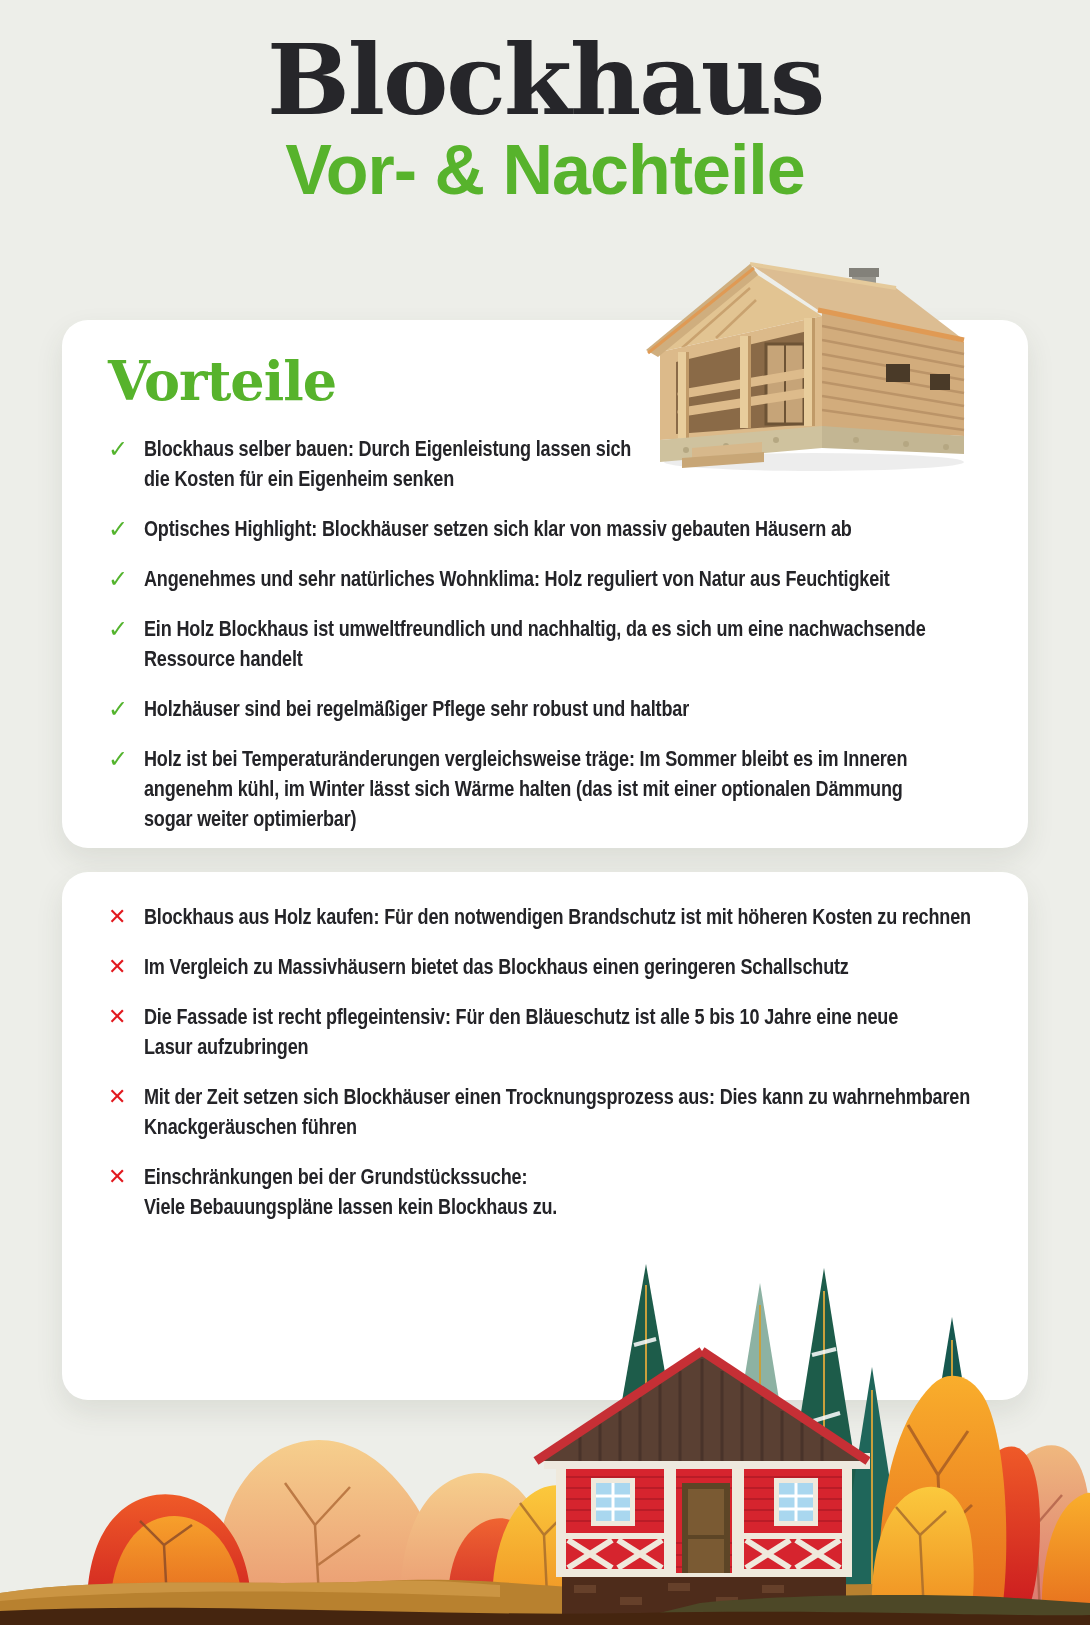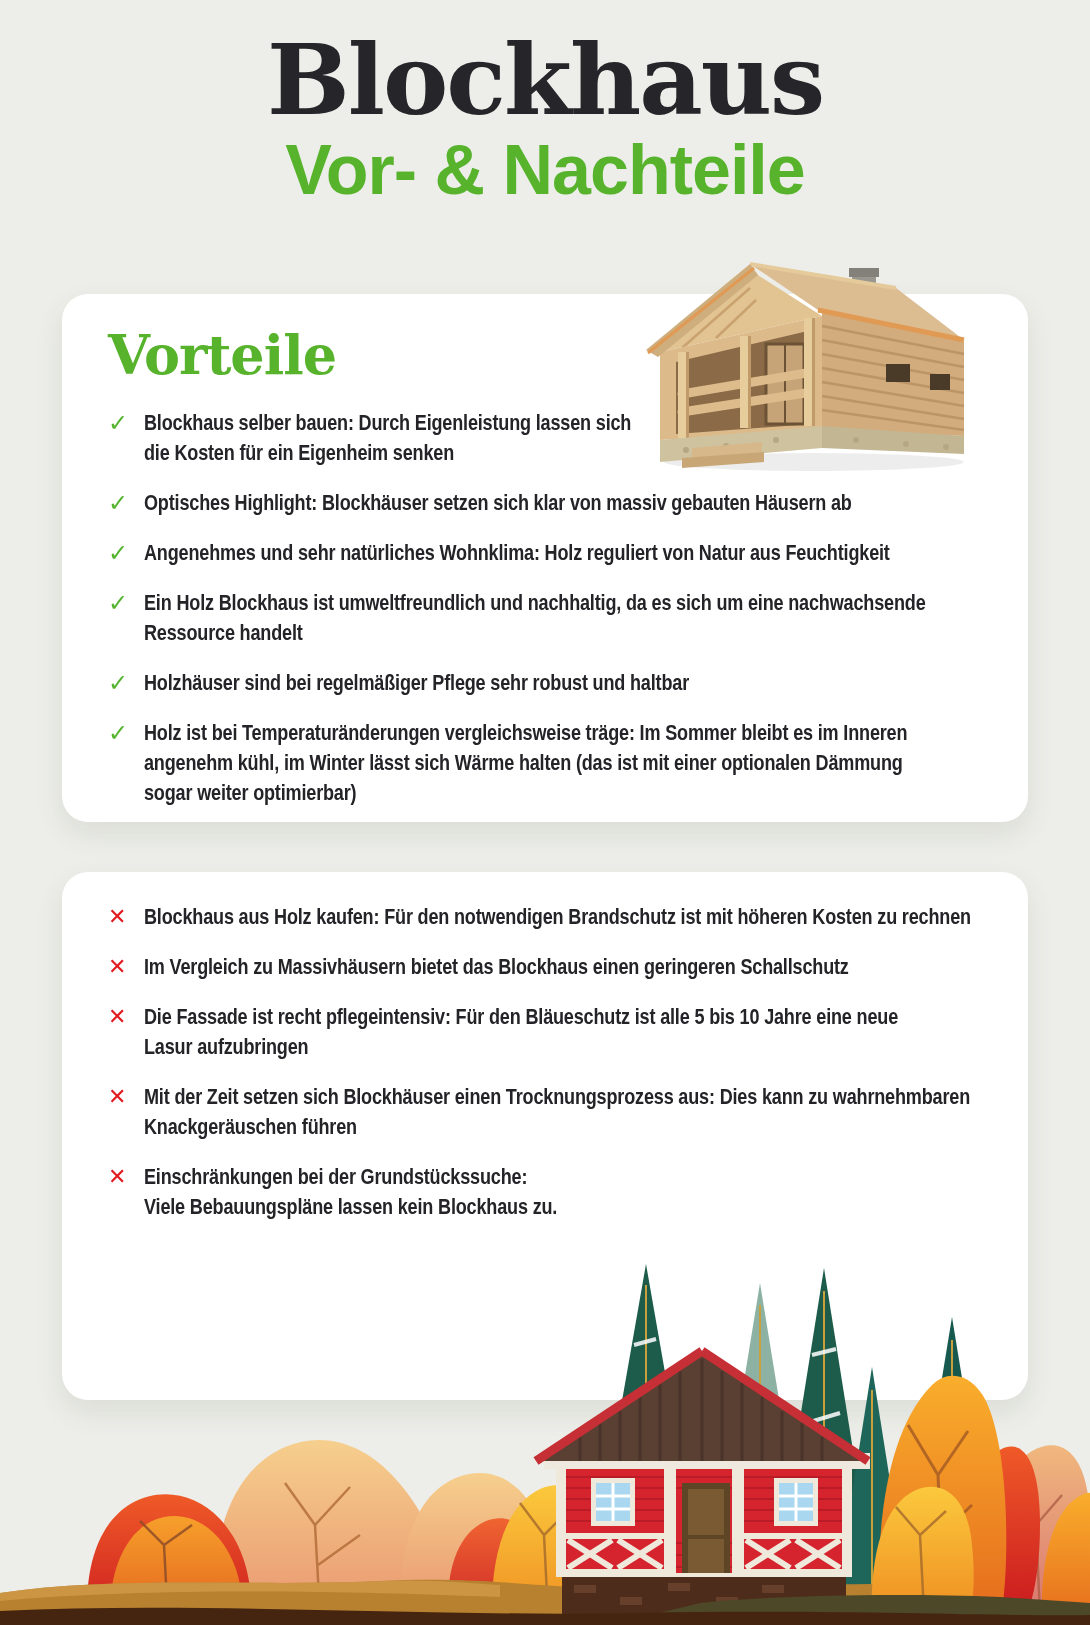--- a/index.html
+++ b/index.html
@@ -19,21 +19,21 @@
     font-family:Liberation Sans, sans-serif; font-weight:bold;
     font-size:70px; line-height:1.05; color:#57b32c; letter-spacing:-1px; margin:2px 0 0 0;
   }
   
   .card{
     position:absolute; left:62px; width:966px; height:528px;
     background:#ffffff; border-radius:26px;
     box-shadow:0 12px 28px rgba(60,70,50,.10);
     padding:30px 46px; box-sizing:border-box;
   }
-  .card.pros{top:294px;}
+  .card.pros{top:320px;}
   .card.cons{top:872px;}
   .card h3{
     font-family:"DejaVu Serif", serif; font-weight:bold;
     font-size:54px; line-height:1.15; margin:0 0 22px 0; letter-spacing:-1px;
   }
   .card.pros h3{color:#57b32c;}
   .card.cons h3{color:#ee1014;}
   ul.fact-list{list-style:none; margin:0; padding:0;}
   li.item{display:flex; align-items:flex-start; margin:0 0 20px 0;}
   .mark{

